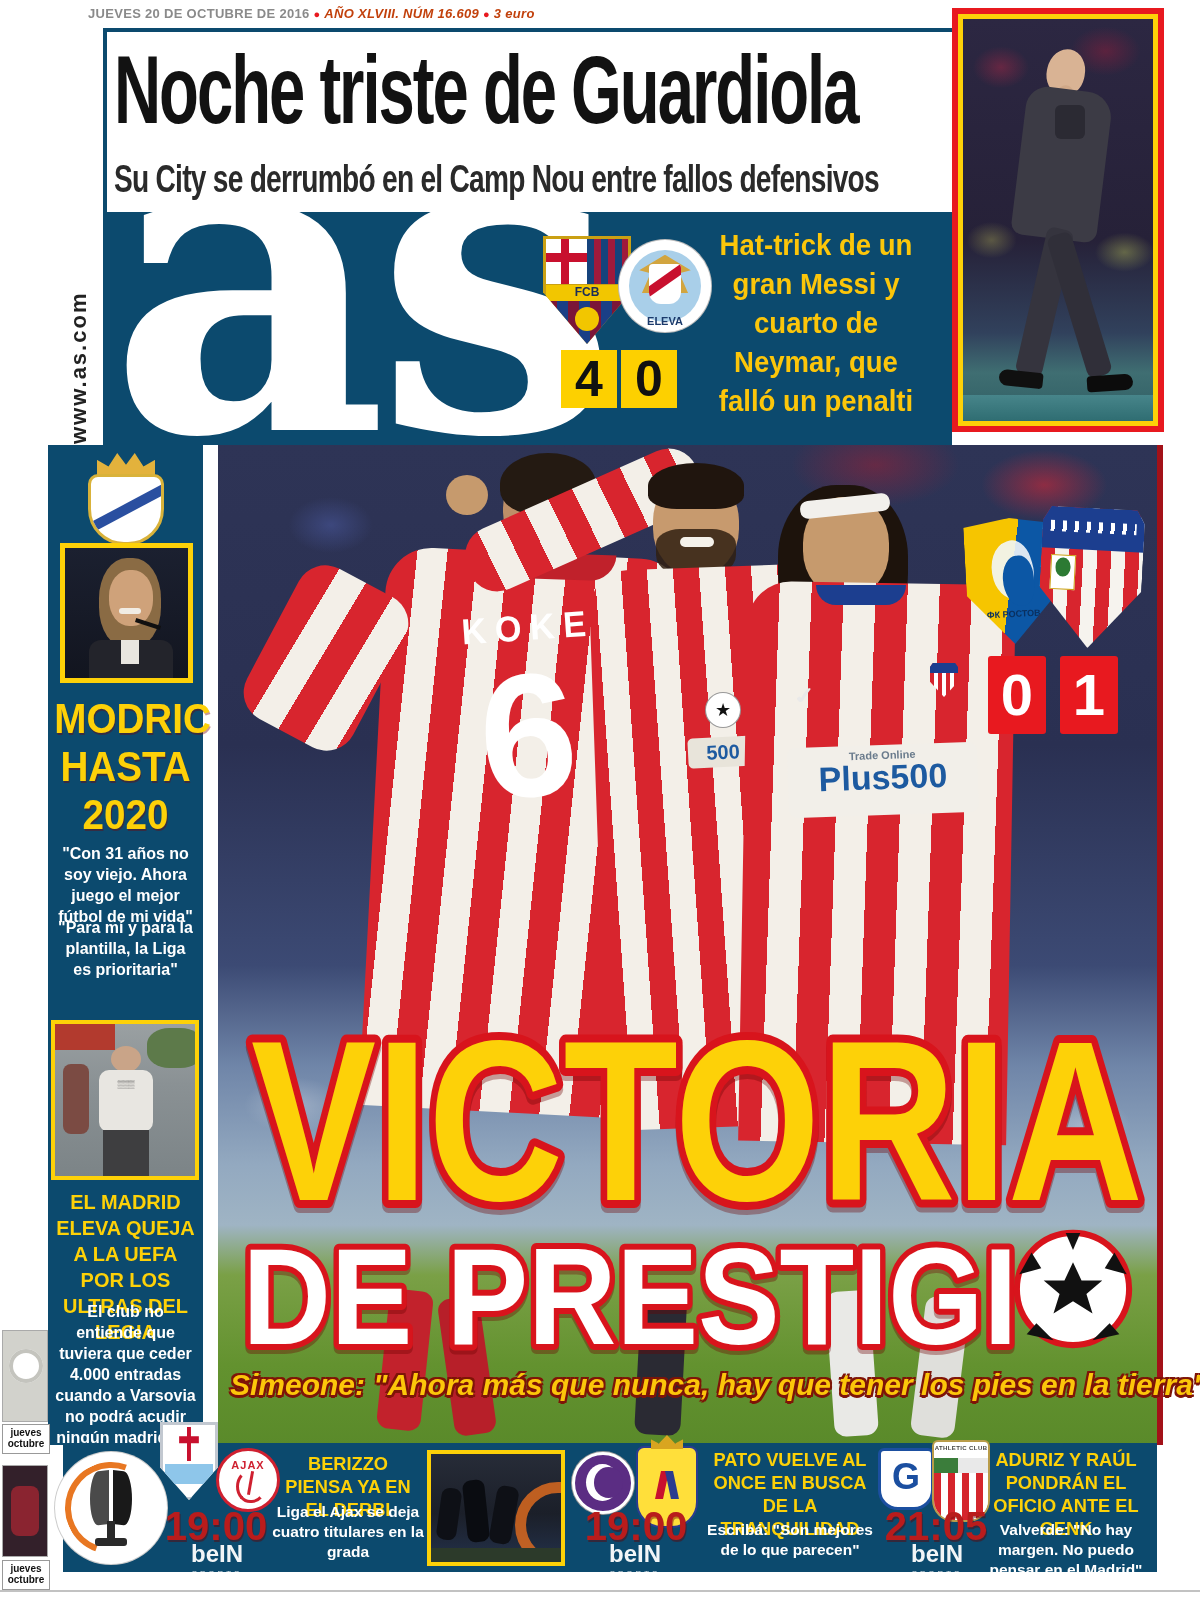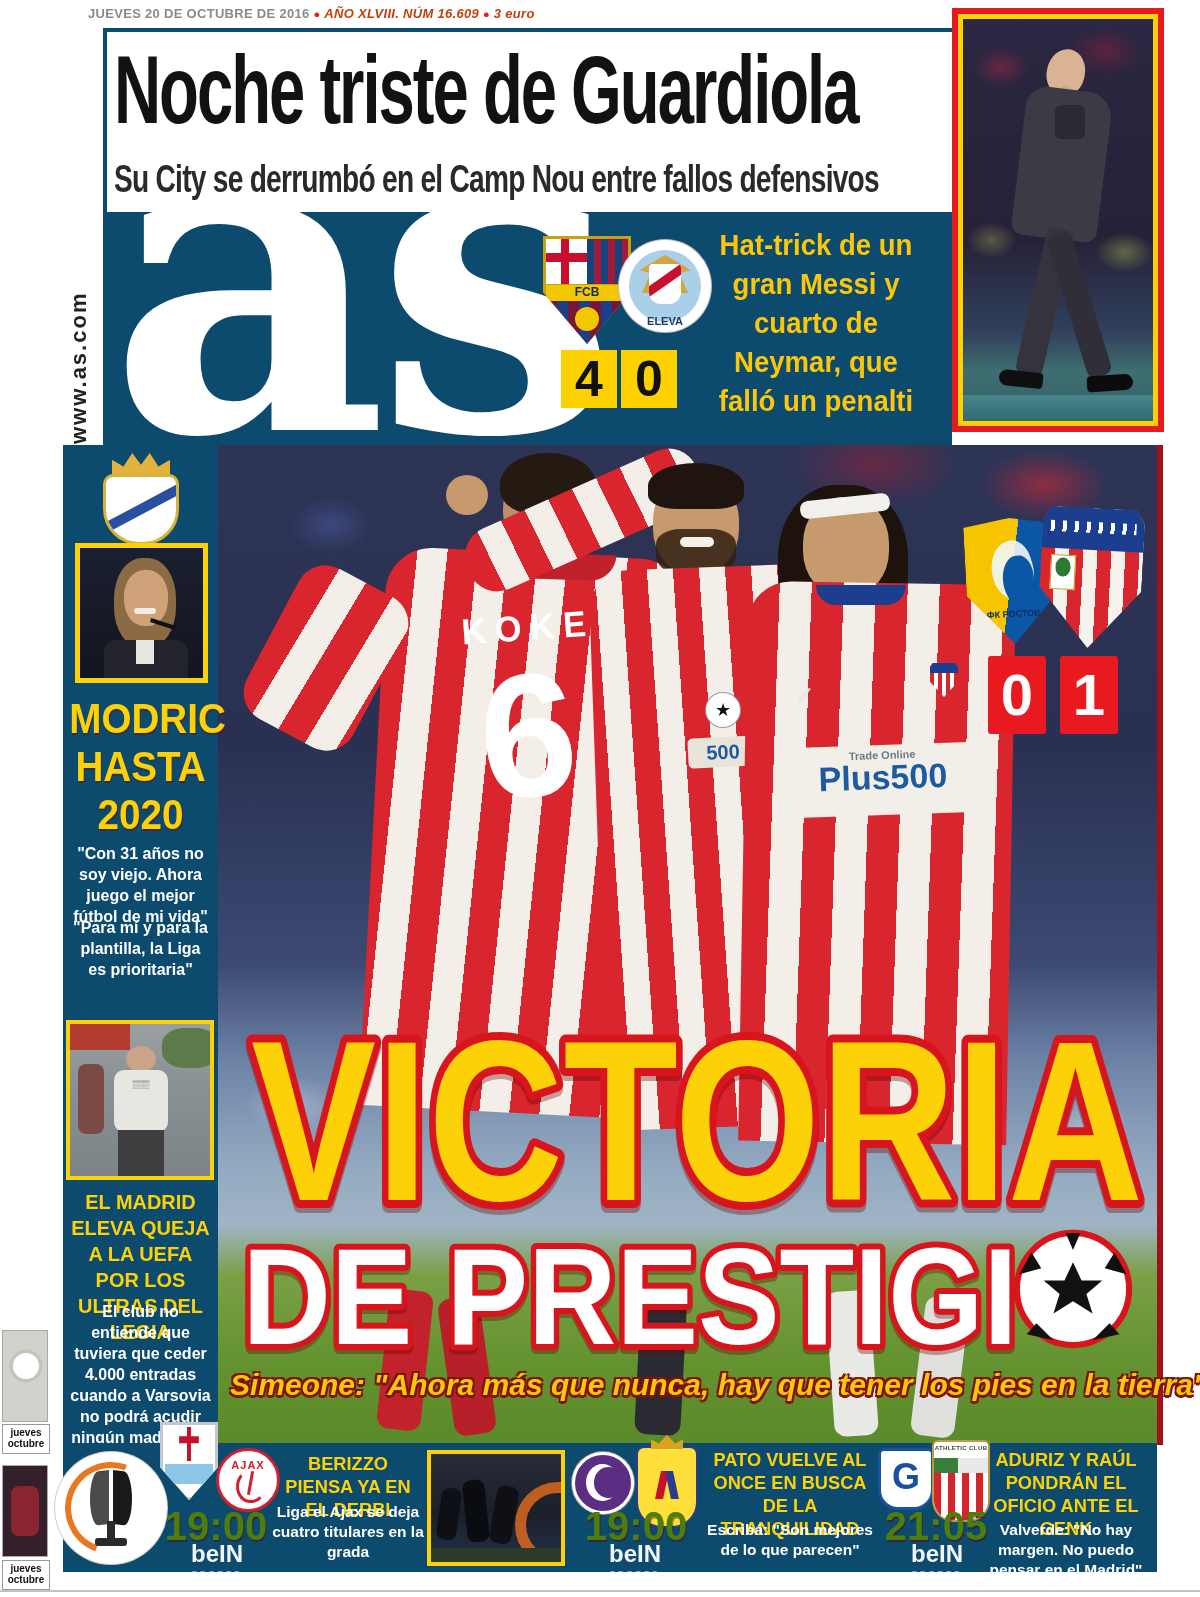--- a/index.html
+++ b/index.html
@@ -36,21 +36,21 @@
 
   .kicker{font-size:28px;font-weight:800;color:#fff;letter-spacing:0;white-space:nowrap;
     transform:scaleX(.92);transform-origin:center;}
   .simeone{font-size:30px;font-weight:bold;font-style:italic;color:#fcc60a;white-space:nowrap;
     text-shadow:-2px -2px 0 #7e1408,2px -2px 0 #7e1408,-2px 2px 0 #7e1408,2px 2px 0 #7e1408,0 3px 0 #7e1408;}
 
   
   .bt-title{font-size:19px;line-height:23px;font-weight:800;color:#fdd108;text-align:center;
     transform:scaleX(.96);transform-origin:center top;}
   .bt-body{font-size:15.5px;line-height:20px;font-weight:bold;color:#fff;text-align:center;}
-  .bt-time{font-size:40px;font-weight:800;color:#4d7c0f;text-align:center;text-shadow:1px 2px 0 rgba(100,0,0,.45);}
+  .bt-time{font-size:40px;font-weight:800;color:#b91c1c;text-align:center;text-shadow:1px 2px 0 rgba(100,0,0,.45);}
   .bein{color:#fff;text-align:center;font-weight:bold;font-size:24px;letter-spacing:0;line-height:20px;opacity:.95;}
   .bein small{display:block;font-size:8px;letter-spacing:3px;font-weight:normal;opacity:.85;}
 
   
   .fcb{clip-path:polygon(0 0,100% 0,100% 52%,50% 100%,0 52%);background:#caa013;}
   .fcb>div{position:absolute;}
   .fcb-tl{left:3px;top:3px;width:calc(50% - 3px);height:42%;background:#fff;}
   .fcb-cr1{left:calc(25% - 4px);top:3px;width:8px;height:42%;background:#c8102e;}
   .fcb-cr2{left:3px;top:16%;width:calc(50% - 3px);height:9px;background:#c8102e;}
   .fcb-tr{right:3px;top:3px;width:calc(50% - 3px);height:42%;background:repeating-linear-gradient(90deg,#15437c 0 7px,#a01a3c 7px 14px);}
@@ -249,21 +249,21 @@
 
     <div class="a" style="left:165px;top:845px;width:44px;height:140px;background:#c2222c;border-radius:12px;transform:rotate(6deg);"></div>
     <div class="a" style="left:228px;top:852px;width:42px;height:138px;background:#b71f29;border-radius:12px;transform:rotate(-8deg);"></div>
     <div class="a" style="left:420px;top:840px;width:46px;height:150px;background:#2a2a33;border-radius:12px;transform:rotate(3deg);"></div>
     <div class="a" style="left:612px;top:846px;width:44px;height:145px;background:#e9e9e6;border-radius:12px;transform:rotate(-4deg);"></div>
     <div class="a" style="left:700px;top:852px;width:44px;height:140px;background:#dfdfdb;border-radius:12px;transform:rotate(7deg);"></div>
   </div>
 
   <div class="a" style="left:1157px;top:445px;width:6px;height:1000px;background:#a31118;"></div>
 
-  <div class="a red-bg" style="left:63px;top:445px;width:155px;height:1000px;">
+  <div class="a red-bg" style="left:48px;top:445px;width:155px;height:1000px;">
 
     <div class="a" style="left:24px;top:6px;width:108px;height:96px;">
       <div class="a rm-crown"></div>
       <div class="a rm-shield">
         <div class="rm-band"></div>
       </div>
     </div>
 
     <div class="a photo-frame" style="left:12px;top:98px;width:133px;height:140px;background:linear-gradient(180deg,#1b2030,#12151f);">
       <div class="a" style="left:34px;top:10px;width:62px;height:90px;border-radius:45%;background:#8a6b44;"></div>

